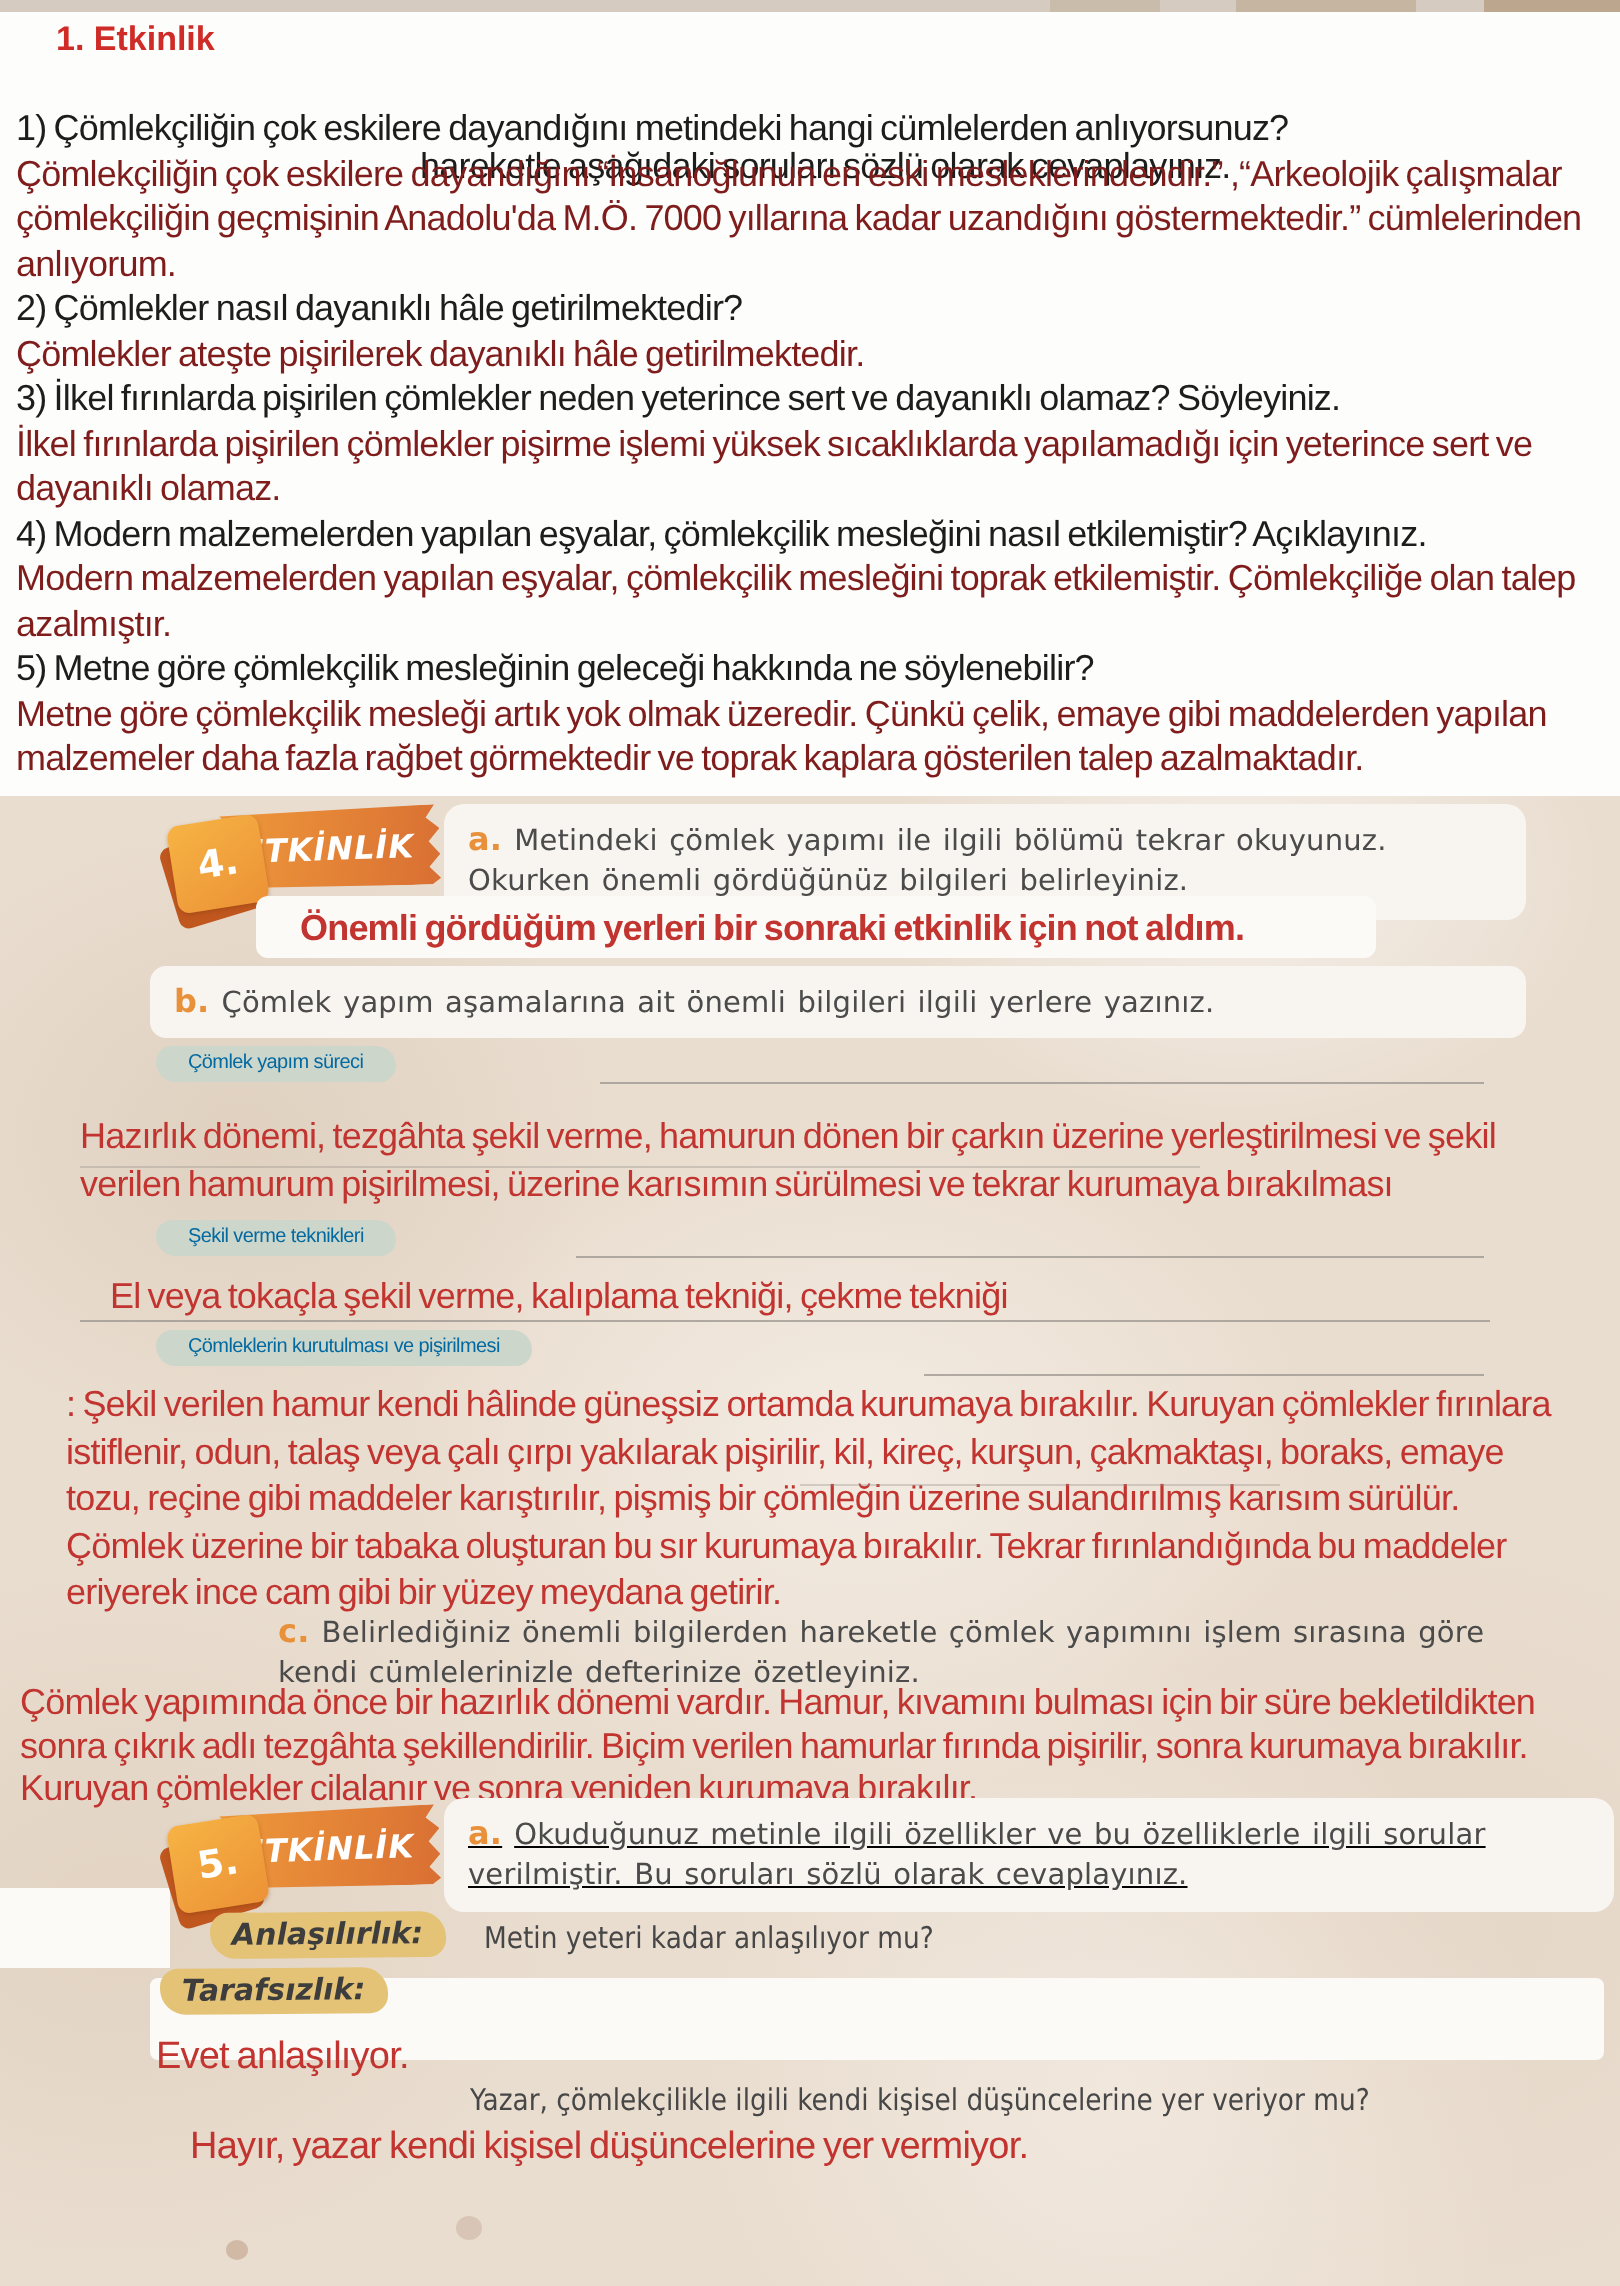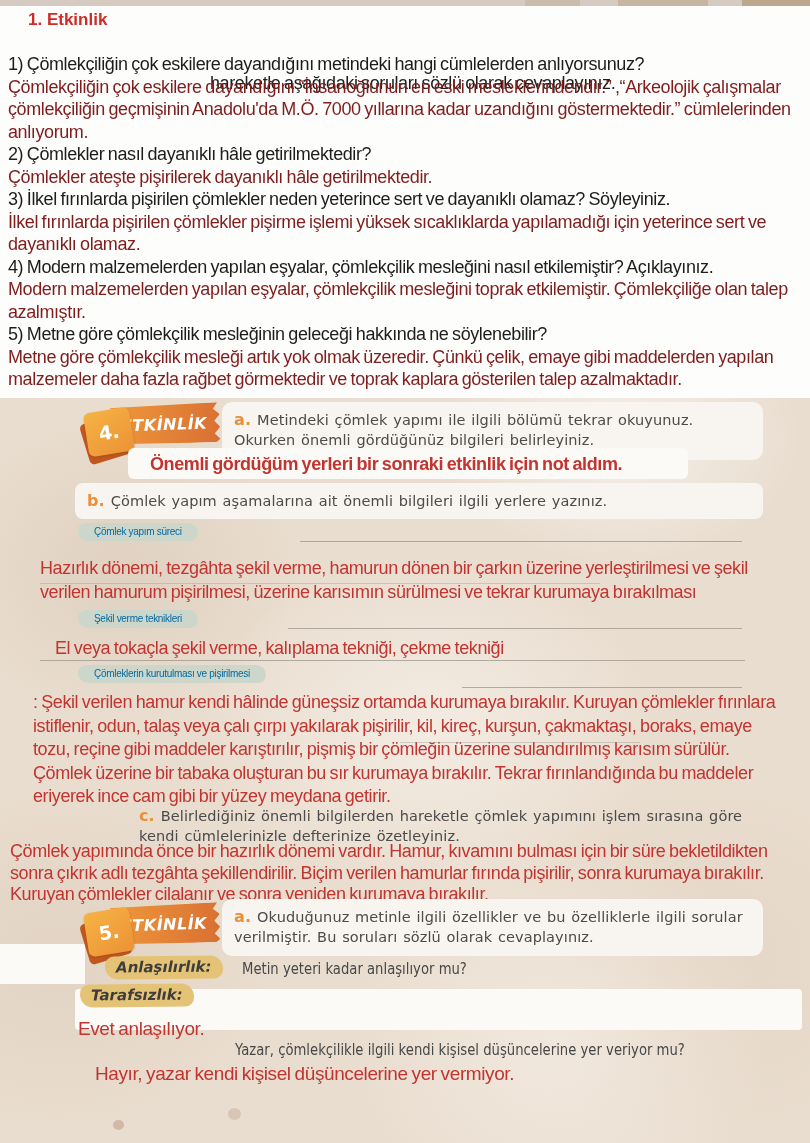--- a/index.html
+++ b/index.html
@@ -131,21 +131,21 @@
   <div class="ans" style="left:10px;top:841px;width:793px;line-height:21.5px;">Çömlek yapımında önce bir hazırlık dönemi vardır. Hamur, kıvamını bulması için bir süre bekletildikten sonra çıkrık adlı tezgâhta şekillendirilir. Biçim verilen hamurlar fırında pişirilir, sonra kurumaya bırakılır. Kuruyan çömlekler cilalanır ve sonra yeniden kurumaya bırakılır.</div>
 
   <div class="whitebar" style="left:0;top:944px;width:85px;height:40px;"></div>
 
   <div class="badge" style="left:82px;top:902px;">
     <div class="badge-num-shadow"></div>
     <div class="badge-ribbon">ETKİNLİK</div>
     <div class="badge-num">5.</div>
   </div>
 
-  <div class="wbox" style="left:222px;top:899px;width:541px;min-height:57px;">
+  <div class="wbox" style="left:222px;top:899px;width:585px;min-height:57px;text-decoration:underline;">
     <span class="school"><span class="letter">a.</span><span>Okuduğunuz metinle ilgili özellikler ve bu özelliklerle ilgili sorular verilmiştir. Bu soruları sözlü olarak cevaplayınız.</span></span>
   </div>
 
   <div class="hl" style="left:105px;top:956px;">Anlaşılırlık:</div>
   <div class="crit-q" style="left:242px;top:960px;">Metin yeteri kadar anlaşılıyor mu?</div>
   <div class="whitebar" style="left:75px;top:989px;width:727px;height:41px;border-radius:4px;"></div>
   <div class="ans" style="left:78px;top:997px;font-size:19px;margin-top:20px;">Evet anlaşılıyor.</div>
 
   <div class="hl" style="left:80px;top:984px;">Tarafsızlık:</div>
   <div class="crit-q" style="left:235px;top:1041px;">Yazar, çömlekçilikle ilgili kendi kişisel düşüncelerine yer veriyor mu?</div>

